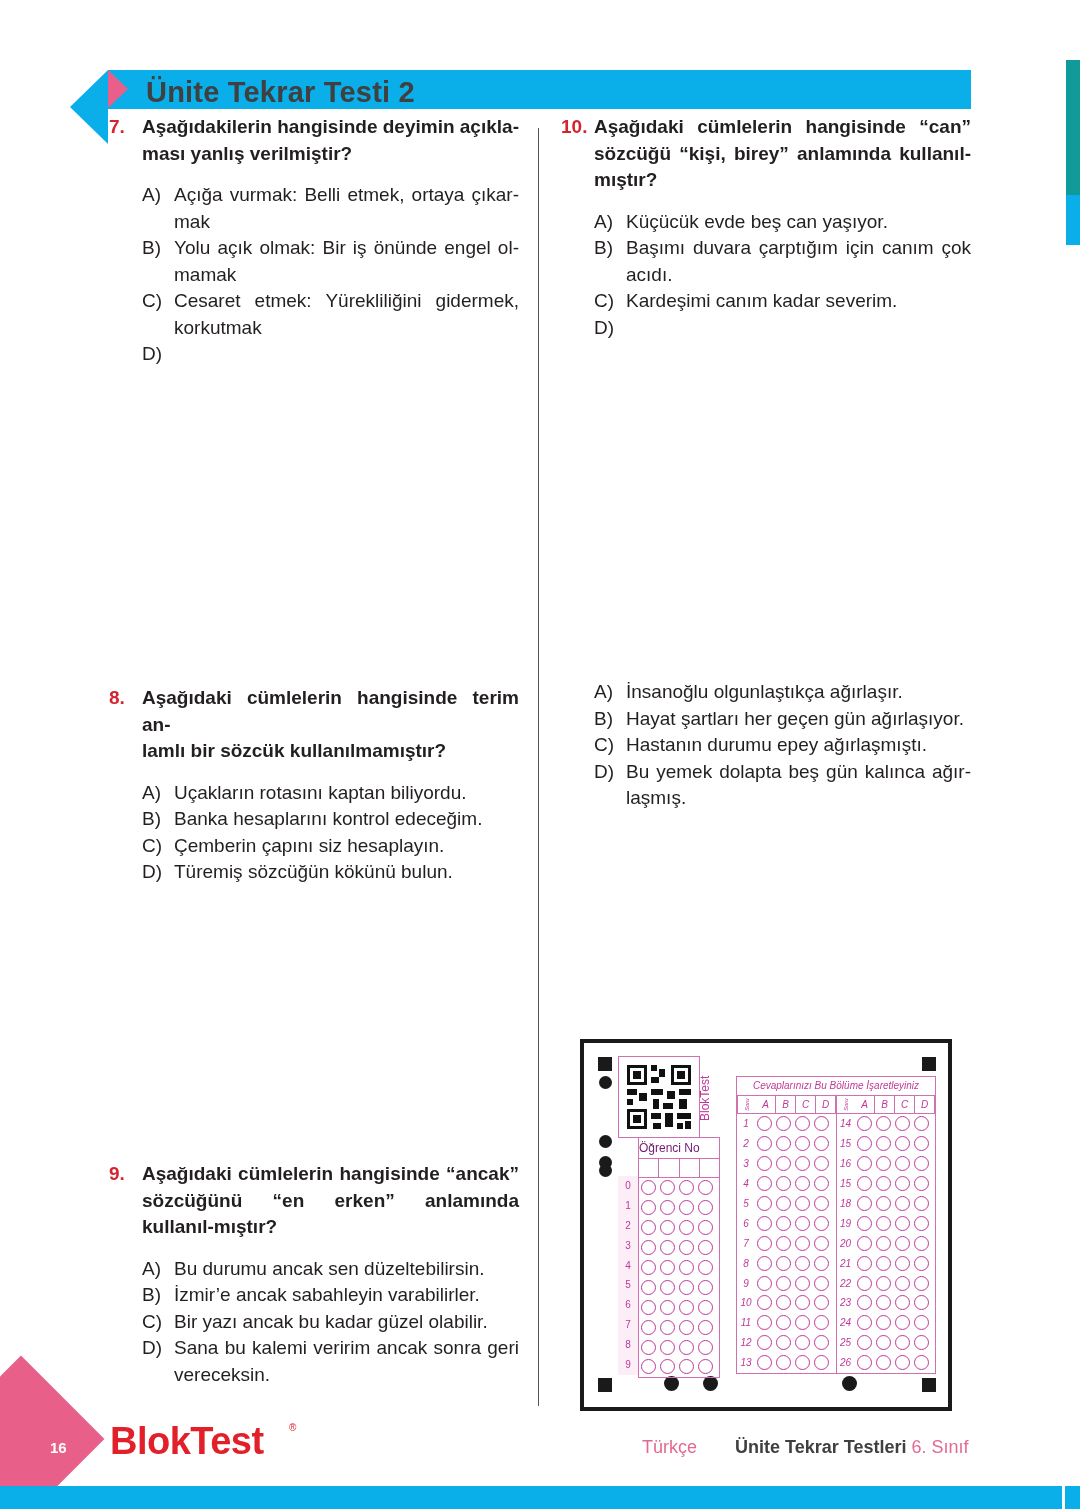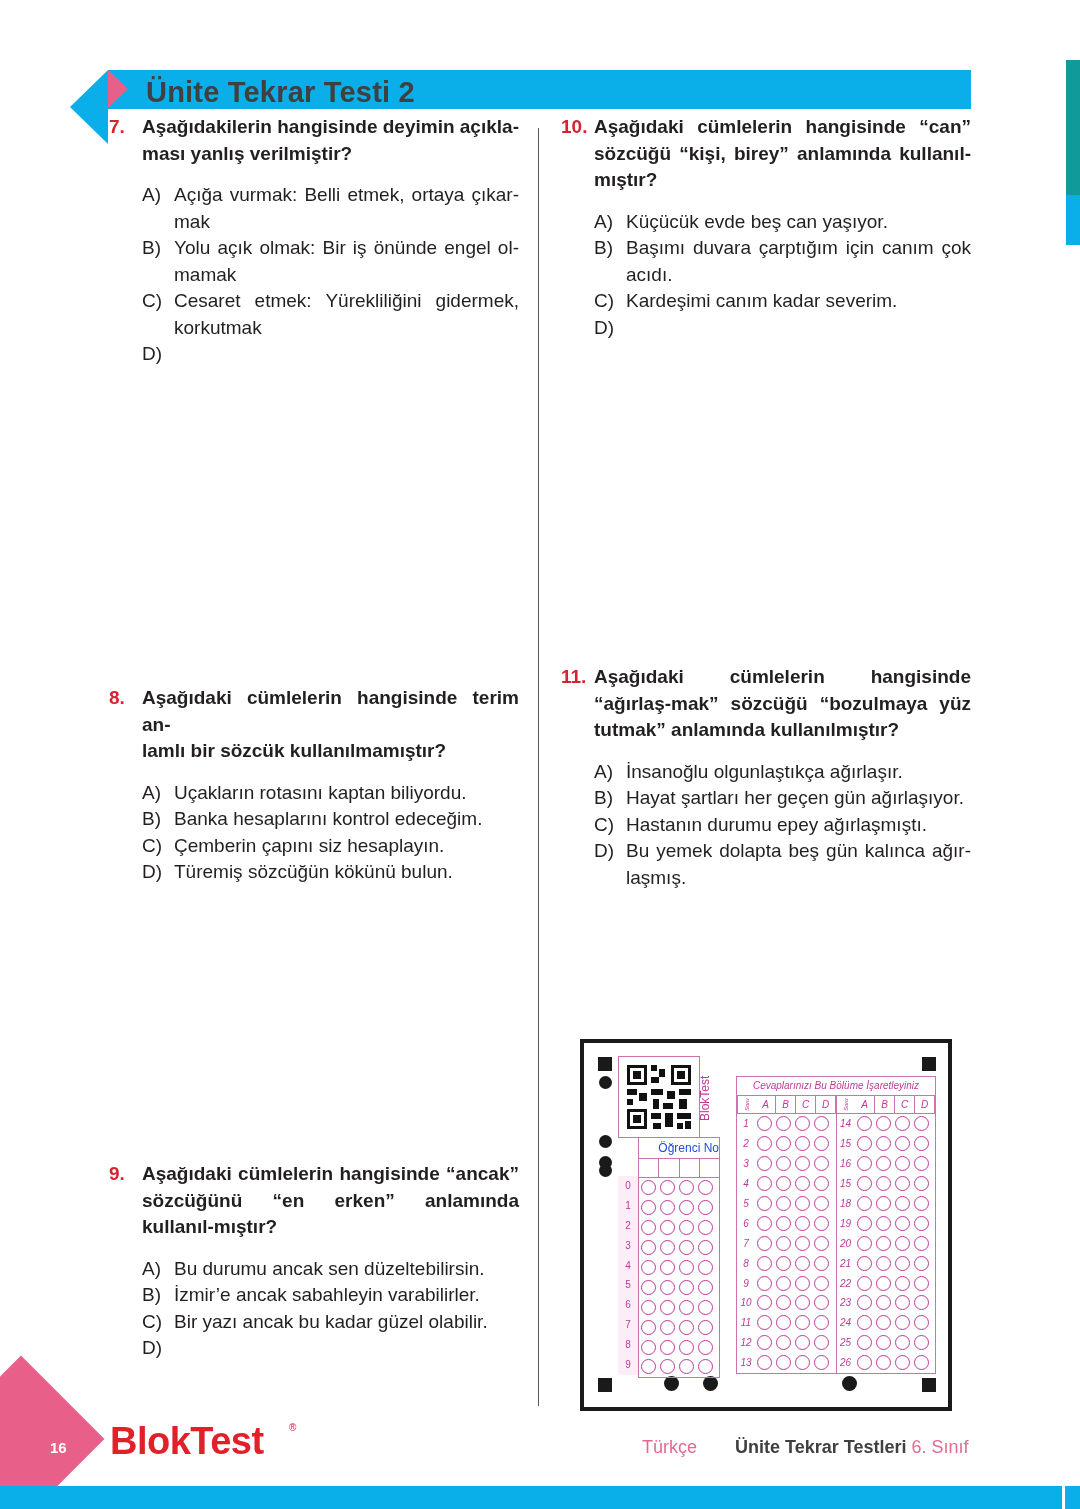--- a/index.html
+++ b/index.html
@@ -25,21 +25,21 @@
   .q .opt .lbl{position:absolute;left:0;top:0;}
   .u{text-underline-offset:3px;}
   
   #sheet{left:580px;top:1039px;width:364px;height:364px;border:4px solid #1a1a1a;background:#fff;}
   .mark-sq{position:absolute;width:14px;height:14px;background:#1a1a1a;}
   .mark-dot{position:absolute;width:13px;height:13px;border-radius:50%;background:#1a1a1a;}
   .bubble{display:inline-block;width:15px;height:15px;border:1px solid #c0389a;border-radius:50%;box-sizing:border-box;margin:0 2px;vertical-align:middle;}
   #qr-box{left:34px;top:13px;width:80px;height:80px;border:1px solid #d070b0;background:#fff;}
   #brand-vert{left:108px;top:20px;font-size:12px;color:#c0389a;transform:rotate(-90deg);transform-origin:left top;top:78px;left:114px;}
   #student-box{left:54px;top:94px;width:80px;border:1px solid #d070b0;}
-  #student-title{font-size:12px;text-align:right;color:#1d4ed8;height:20px;line-height:20px;border-bottom:1px solid #d070b0;}
+  #student-title{font-size:12px;text-align:left;color:#701a75;height:20px;line-height:20px;border-bottom:1px solid #d070b0;}
   .sn-cells{display:flex;height:18px;border-bottom:1px solid #d070b0;}
   .sn-cells div{flex:1;border-right:1px solid #d070b0;}
   .sn-cells div:last-child{border-right:none;}
   .sn-row{height:19.9px;display:flex;align-items:center;}
   #sn-digits{left:34px;top:133px;width:20px;}
   .dig{height:19.9px;line-height:19.9px;font-size:10px;color:#c0389a;text-align:center;background:#fbeef6;}
   #ans-box{left:152px;top:33px;width:198px;border:1px solid #d070b0;font-style:italic;}
   #ans-title{font-size:10px;color:#c0389a;text-align:center;height:18px;line-height:18px;border-bottom:1px solid #d070b0;}
   .ans-head{display:flex;height:17px;border-bottom:1px solid #d070b0;font-size:10px;color:#c0389a;}
   .ans-head span{display:flex;align-items:center;justify-content:center;border-right:1px solid #d070b0;}
@@ -101,42 +101,38 @@
 
 <div class="q" style="left:109px;top:1161px;">
   <div class="stem">
     <span class="num">9.</span>
     <span>Aşağıdaki cümlelerin hangisinde “ancak” sözcüğünü “en erken” anlamında kullanıl-mıştır?</span>
   </div>
   <div class="opts">
     <div class="opt"><span class="lbl">A)</span><span>Bu durumu ancak sen düzeltebilirsin.</span></div>
     <div class="opt"><span class="lbl">B)</span><span>İzmir’e ancak sabahleyin varabilirler.</span></div>
     <div class="opt"><span class="lbl">C)</span><span>Bir yazı ancak bu kadar güzel olabilir.</span></div>
-    <div class="opt"><span class="lbl">D)</span></div>
+    <div class="opt"><span class="lbl">D)</span><span>Sana bu kalemi veririm ancak sonra geri vereceksin.</span></div>
   </div>
 </div>
 
 <div class="q" style="left:561px;top:114px;">
   <div class="stem">
     <span class="num">10.</span>
     <span>Aşağıdaki cümlelerin hangisinde “can” sözcüğü “kişi, birey” anlamında kullanıl-mıştır?</span>
   </div>
   <div class="opts">
     <div class="opt"><span class="lbl">A)</span><span>Küçücük evde beş can yaşıyor.</span></div>
     <div class="opt"><span class="lbl">B)</span><span>Başımı duvara çarptığım için canım çok acıdı.</span></div>
     <div class="opt"><span class="lbl">C)</span><span>Kardeşimi canım kadar severim.</span></div>
     <div class="opt"><span class="lbl">D)</span></div>
   </div>
 </div>
 
 <div class="q" style="left:561px;top:664px;">
-  <div class="stem">
-    <span class="num">11.</span>
-    <span>Aşağıdaki cümlelerin hangisinde “ağırlaş-mak” sözcüğü “bozulmaya yüz tutmak” anlamında kullanılmıştır?</span>
-  </div>
   <div class="opts">
     <div class="opt"><span class="lbl">A)</span><span>İnsanoğlu olgunlaştıkça ağırlaşır.</span></div>
     <div class="opt"><span class="lbl">B)</span><span>Hayat şartları her geçen gün ağırlaşıyor.</span></div>
     <div class="opt"><span class="lbl">C)</span><span>Hastanın durumu epey ağırlaşmıştı.</span></div>
     <div class="opt"><span class="lbl">D)</span><span>Bu yemek dolapta beş gün kalınca ağır-laşmış.</span></div>
   </div>
 </div>
 
 <div class="abs" id="sheet">
   <div class="mark-sq" style="left:14px;top:14px;"></div>

